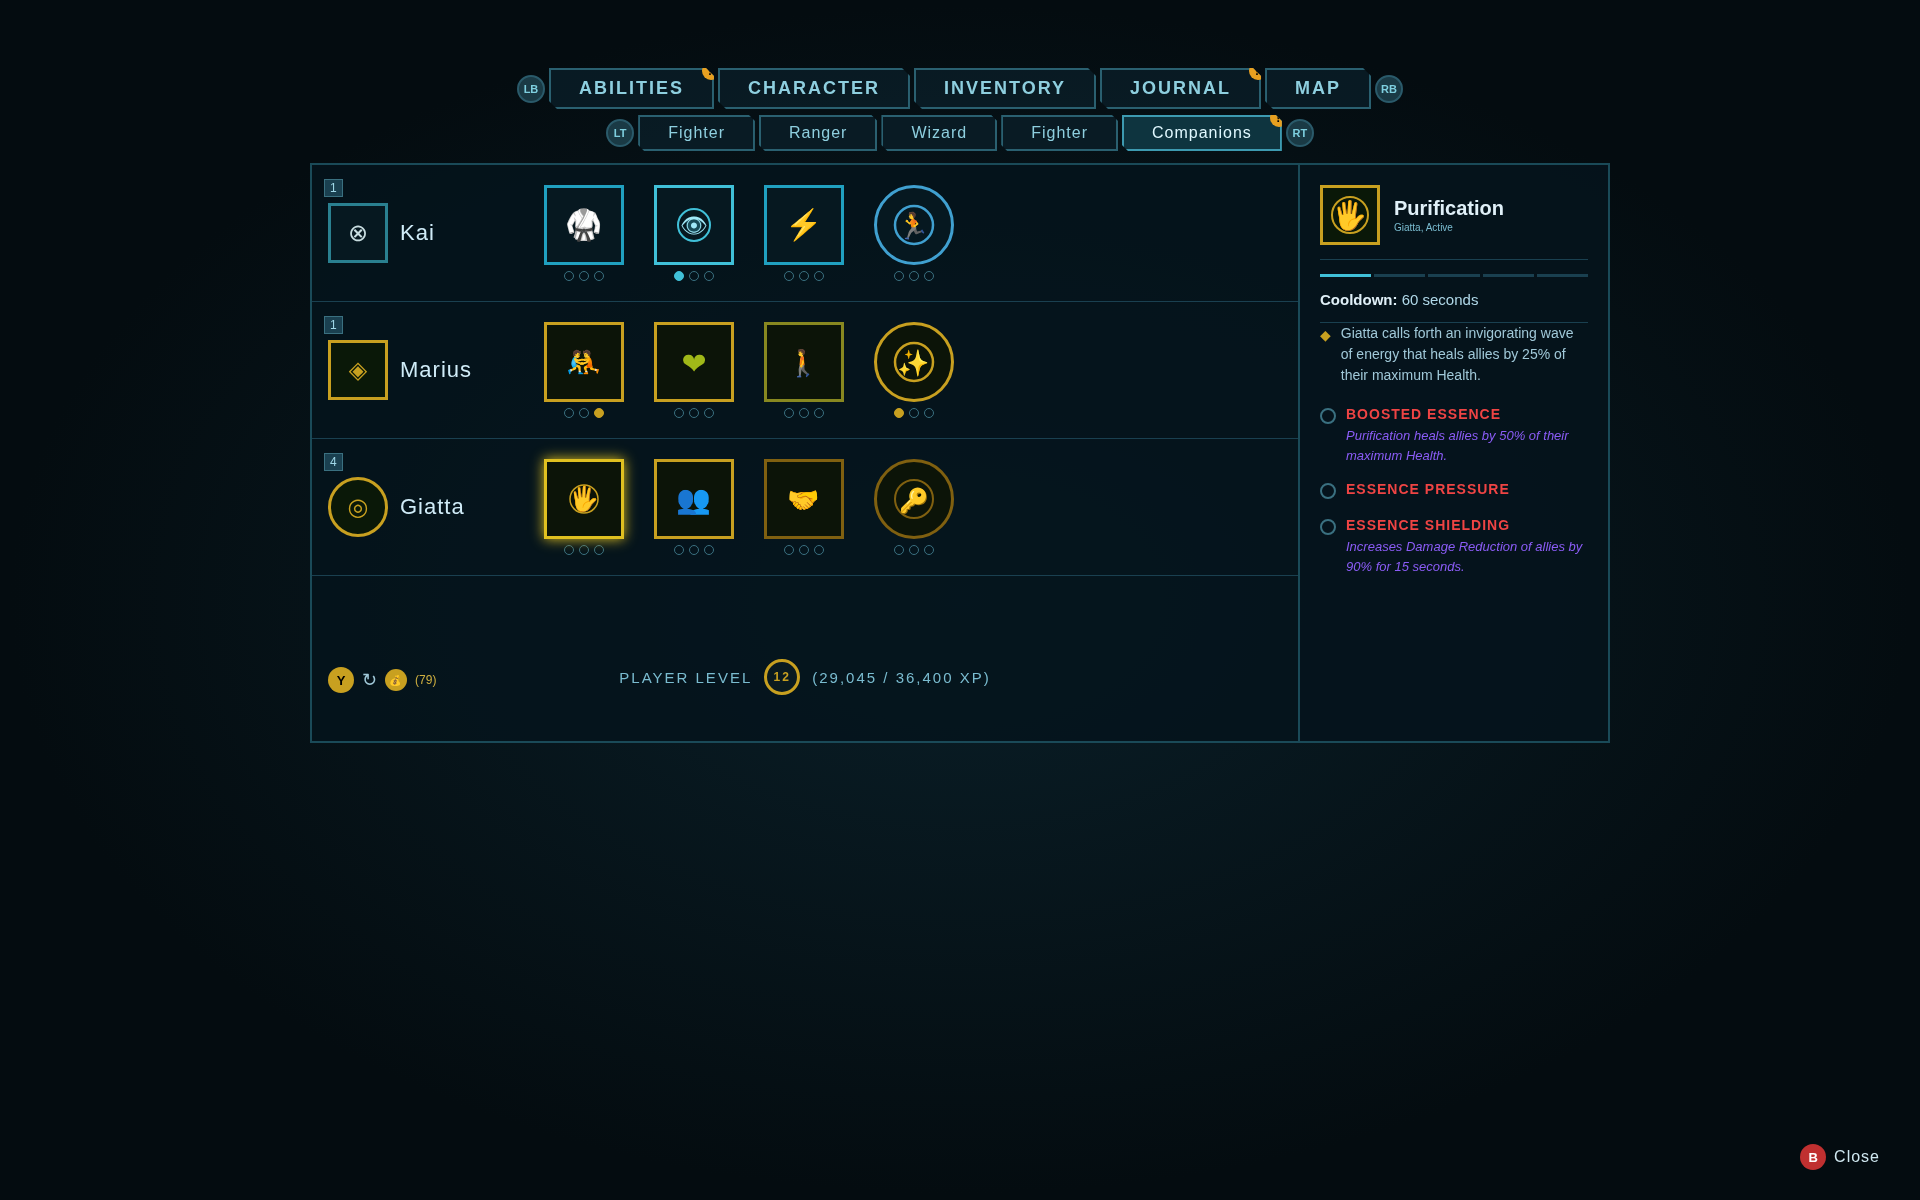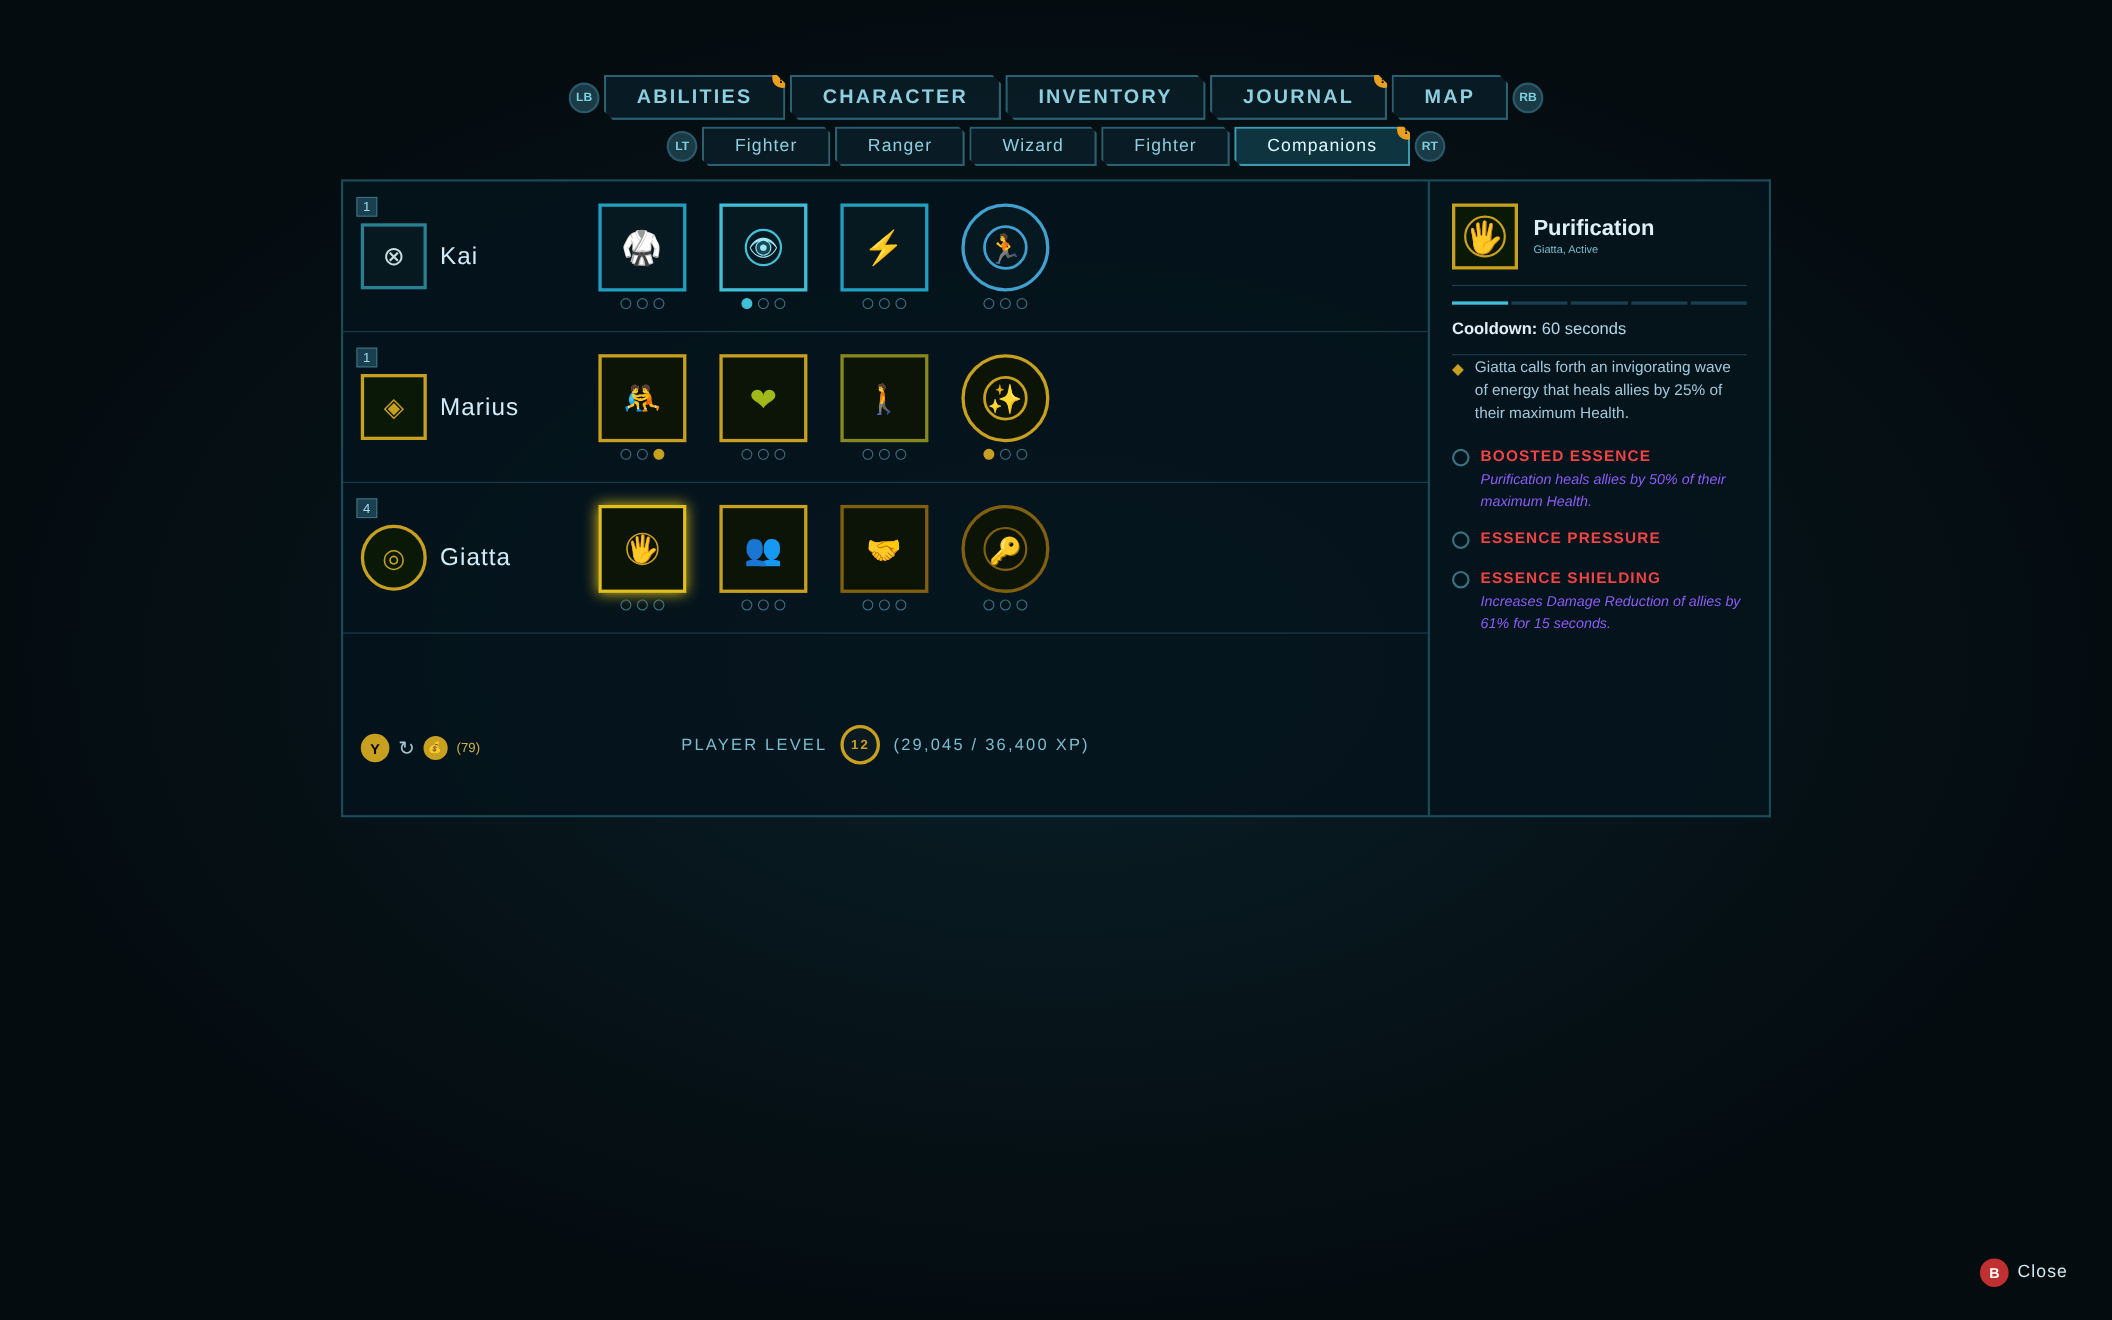--- a/index.html
+++ b/index.html
@@ -635,21 +635,21 @@
         <div class="upgrade-circle"></div>
         <div class="upgrade-info">
           <div class="upgrade-name">ESSENCE PRESSURE</div>
         </div>
       </div>
 
       <div class="upgrade-entry">
         <div class="upgrade-circle"></div>
         <div class="upgrade-info">
           <div class="upgrade-name">ESSENCE SHIELDING</div>
-          <div class="upgrade-desc">Increases Damage Reduction of allies by 61% for 15 seconds.</div>
+          <div class="upgrade-desc">Increases Damage Reduction of allies by 90% for 15 seconds.</div>
         </div>
       </div>
 
     </div>
   </div>
 
   <div class="close-btn">
     <div class="close-circle">B</div>
     <span class="close-label">Close</span>
   </div>

